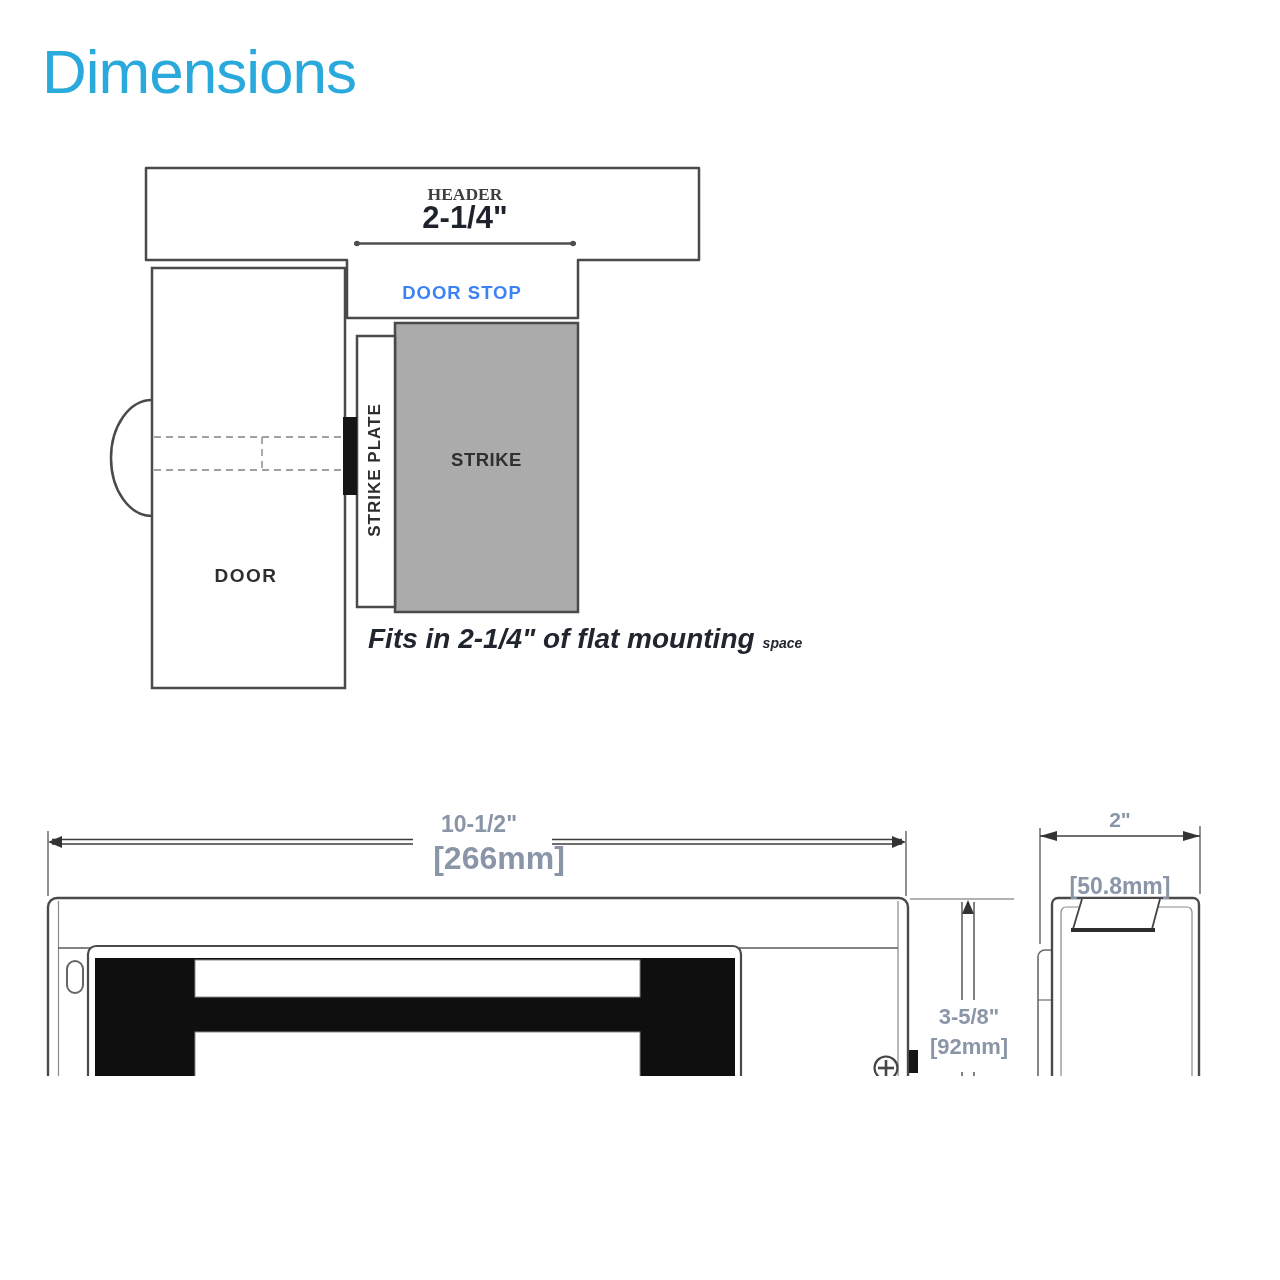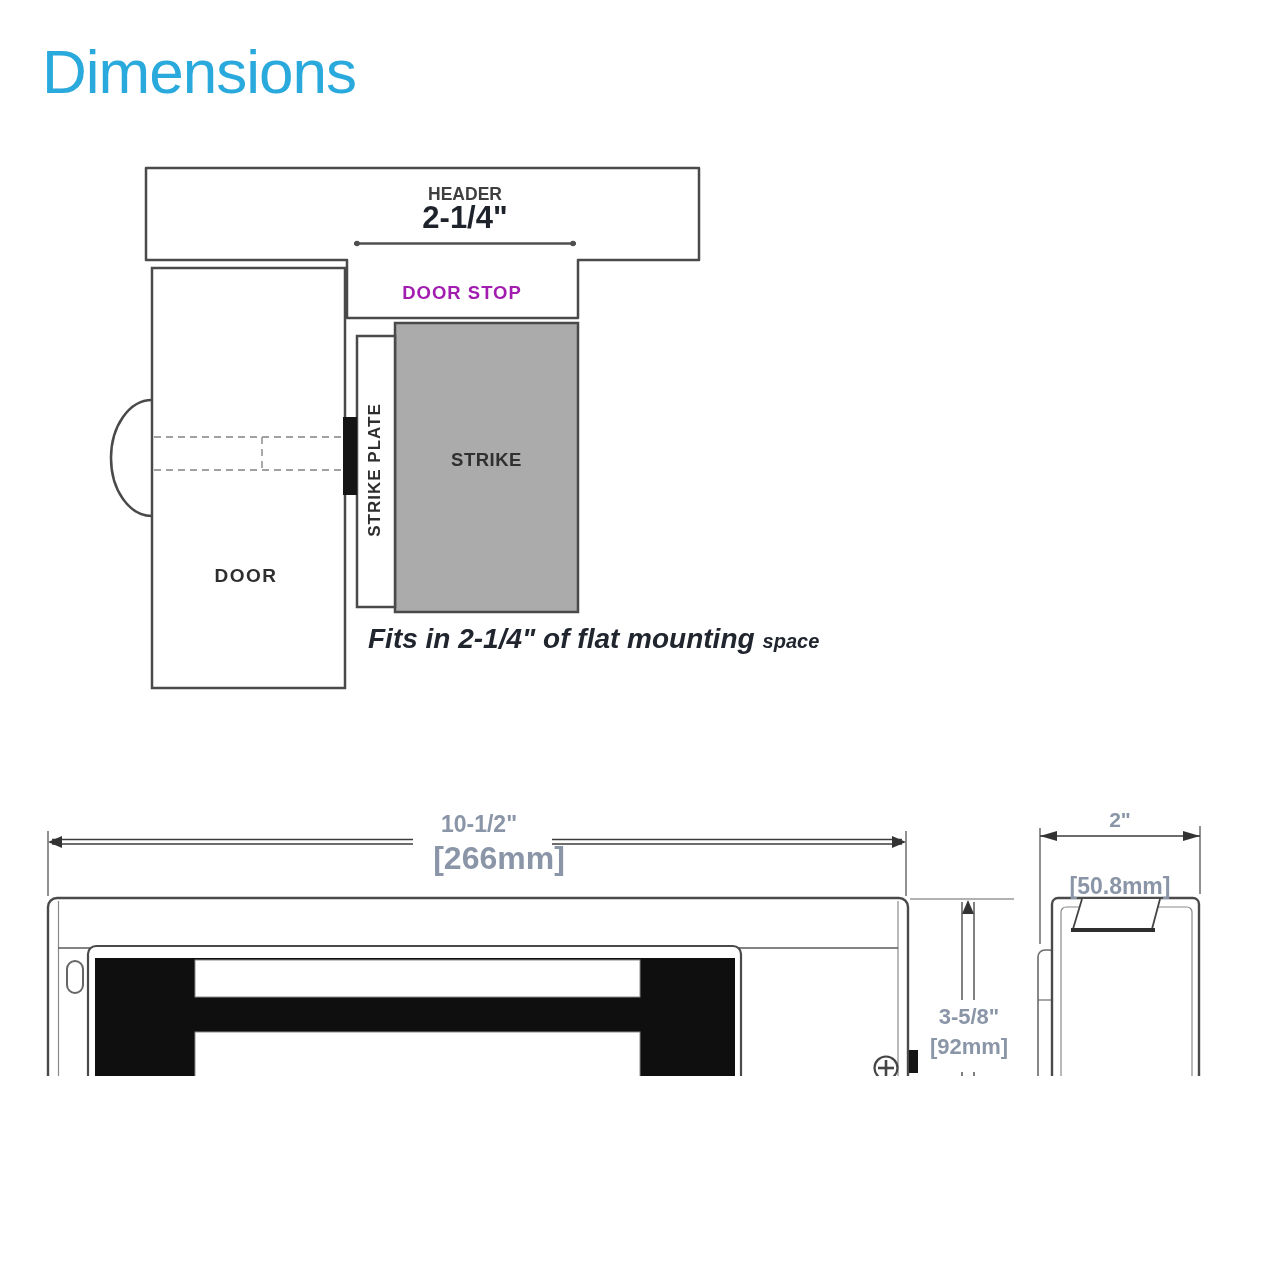--- a/index.html
+++ b/index.html
@@ -2,30 +2,30 @@
 <html><head>
 <meta charset="utf-8">
 <style>
   html,body{margin:0;padding:0;background:#ffffff;}
   #canvas{position:relative;width:1280px;height:1076px;background:#fff;overflow:hidden;
           font-family:"Liberation Sans", sans-serif;}
   #art{position:absolute;left:0;top:0;}
   .txt{position:absolute;color:#3a3a3a;white-space:nowrap;}
   .ctr{text-align:center;}
   #title{left:42px;top:36px;font-size:62px;letter-spacing:-1px;color:#29a9dc;}
-  #lbl-header{left:360px;top:184px;width:210px;font-size:17.5px;font-weight:bold;color:#3f3f3f;}
+  #lbl-header{left:360px;top:184px;width:210px;font-size:17.5px;font-weight:bold;color:#3f3f3f;font-family:Liberation Serif, serif;}
   #lbl-hdim{left:358px;top:200px;width:214px;font-size:31px;font-weight:bold;color:#1d222b;}
-  #lbl-doorstop{left:362px;top:282px;width:200px;font-size:18.5px;font-weight:bold;letter-spacing:1px;color:#a21caf;}
+  #lbl-doorstop{left:362px;top:282px;width:200px;font-size:18.5px;font-weight:bold;letter-spacing:1px;color:#3b82f6;}
   #lbl-strike{left:281px;top:459px;width:190px;height:22px;font-size:17px;font-weight:bold;
               letter-spacing:1px;color:#2e2e2e;transform:rotate(-90deg);}
   #lbl-maglock{left:397px;top:449px;width:179px;font-size:18.5px;font-weight:bold;letter-spacing:0.5px;color:#303030;}
   #lbl-door{left:166px;top:549px;width:160px;font-size:19px;font-weight:bold;letter-spacing:1.5px;color:#2e2e2e;margin-top:16px;}
   #caption{left:368px;top:623px;font-style:italic;font-weight:bold;color:#20252e;display:flex;align-items:baseline;gap:8px;}
   #caption .main{font-size:28px;}
-  #caption .suffix{font-size:20px;}
+  #caption .suffix{font-size:14px;}
   .dim{color:#8a96a8;font-weight:600;}
   #fv-in{left:404px;top:811px;width:150px;font-size:23px;}
   #fv-mm{left:424px;top:840px;width:150px;font-size:32px;}
   #fvh-in{left:894px;top:1004px;width:150px;font-size:22px;}
   #fvh-mm{left:894px;top:1034px;width:150px;font-size:22px;}
   #sv-in{left:1045px;top:808px;width:150px;font-size:21px;}
   #sv-mm{left:1045px;top:873px;width:150px;font-size:23px;}
 </style>
 </head>
 <body>

